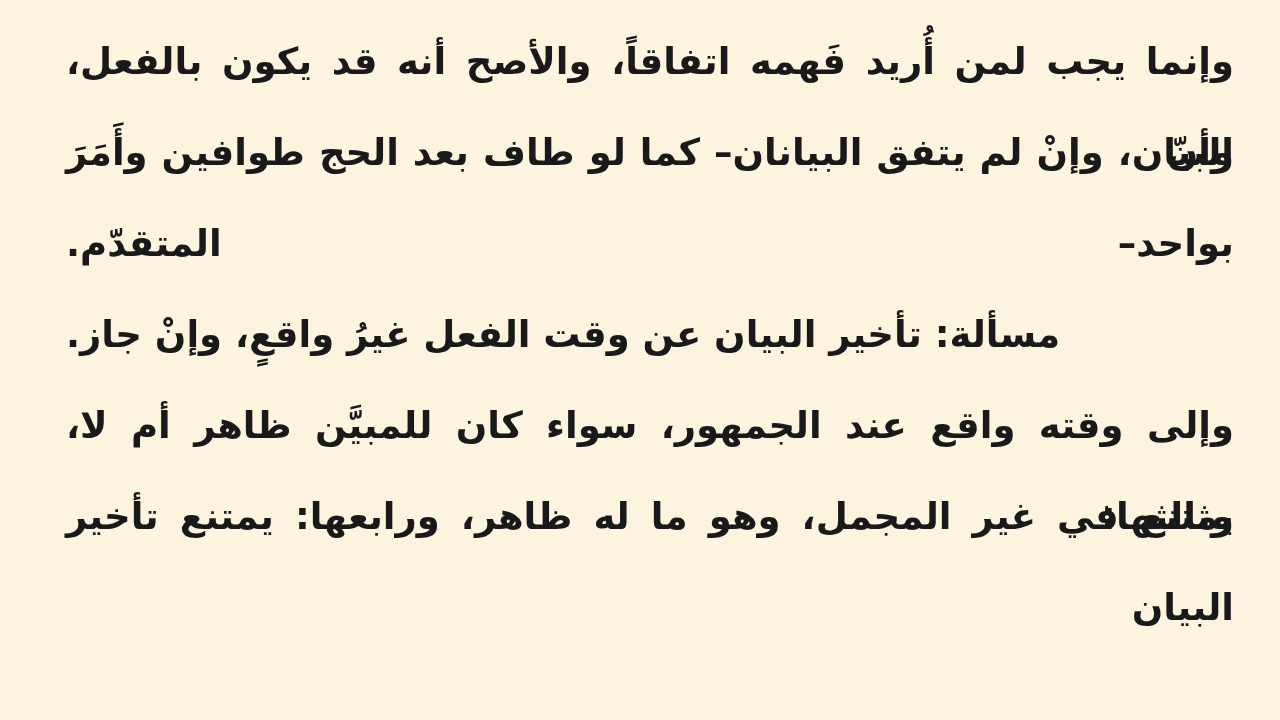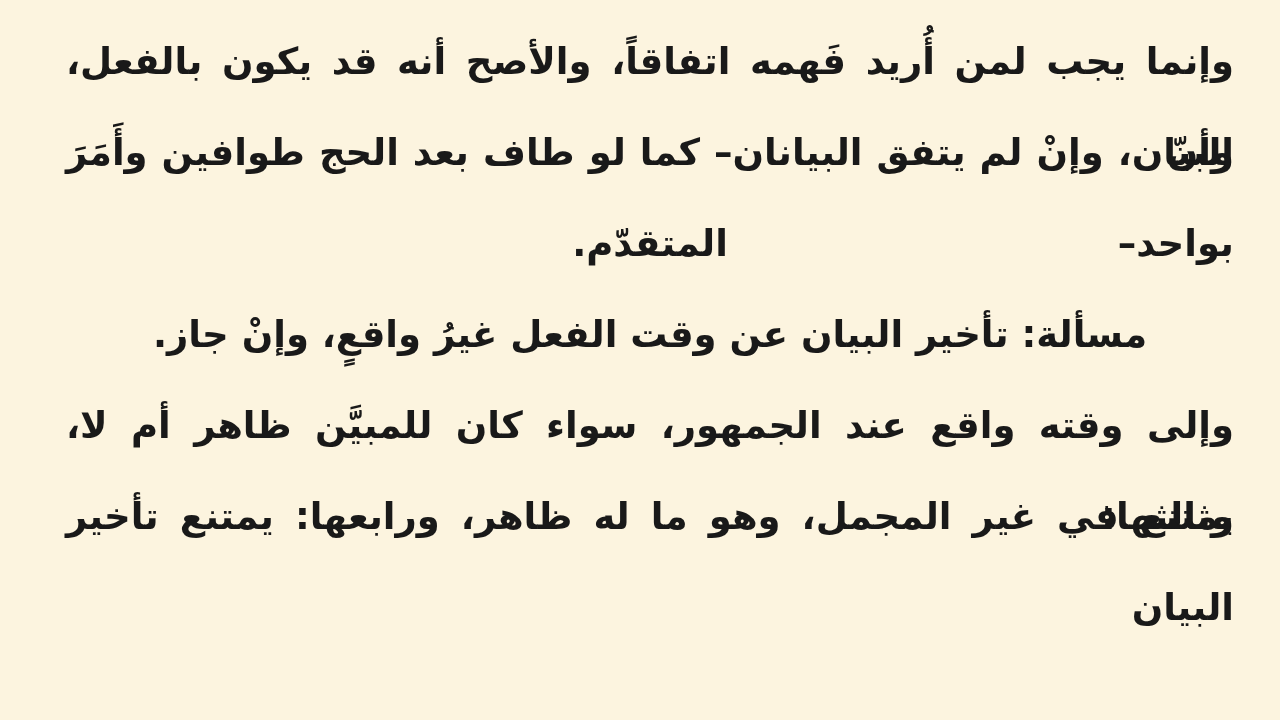--- a/index.html
+++ b/index.html
@@ -30,21 +30,21 @@
   }
   .text-line.fill {
     
     text-align: justify;
     text-align-last: justify;
     text-justify: inter-word;
     white-space: normal;
   }
   .text-line.end {
     
-    text-align: center;
+    text-align: left;
   }
 </style>
 </head>
 <body style="background: rgb(252, 244, 223); color: rgb(25, 25, 25);">
 
 <div class="page">
   <div class="text-line fill">وإنما يجب لمن أُريد فَهمه اتفاقاً، والأصح أنه قد يكون بالفعل، وأنّ</div>
   <div class="text-line fill">البيان، وإنْ لم يتفق البيانان– كما لو طاف بعد الحج طوافين وأَمَرَ بواحد–</div>
   <div class="text-line end">المتقدّم.</div>
   <div class="text-line end">مسألة: تأخير البيان عن وقت الفعل غيرُ واقعٍ، وإنْ جاز.</div>

